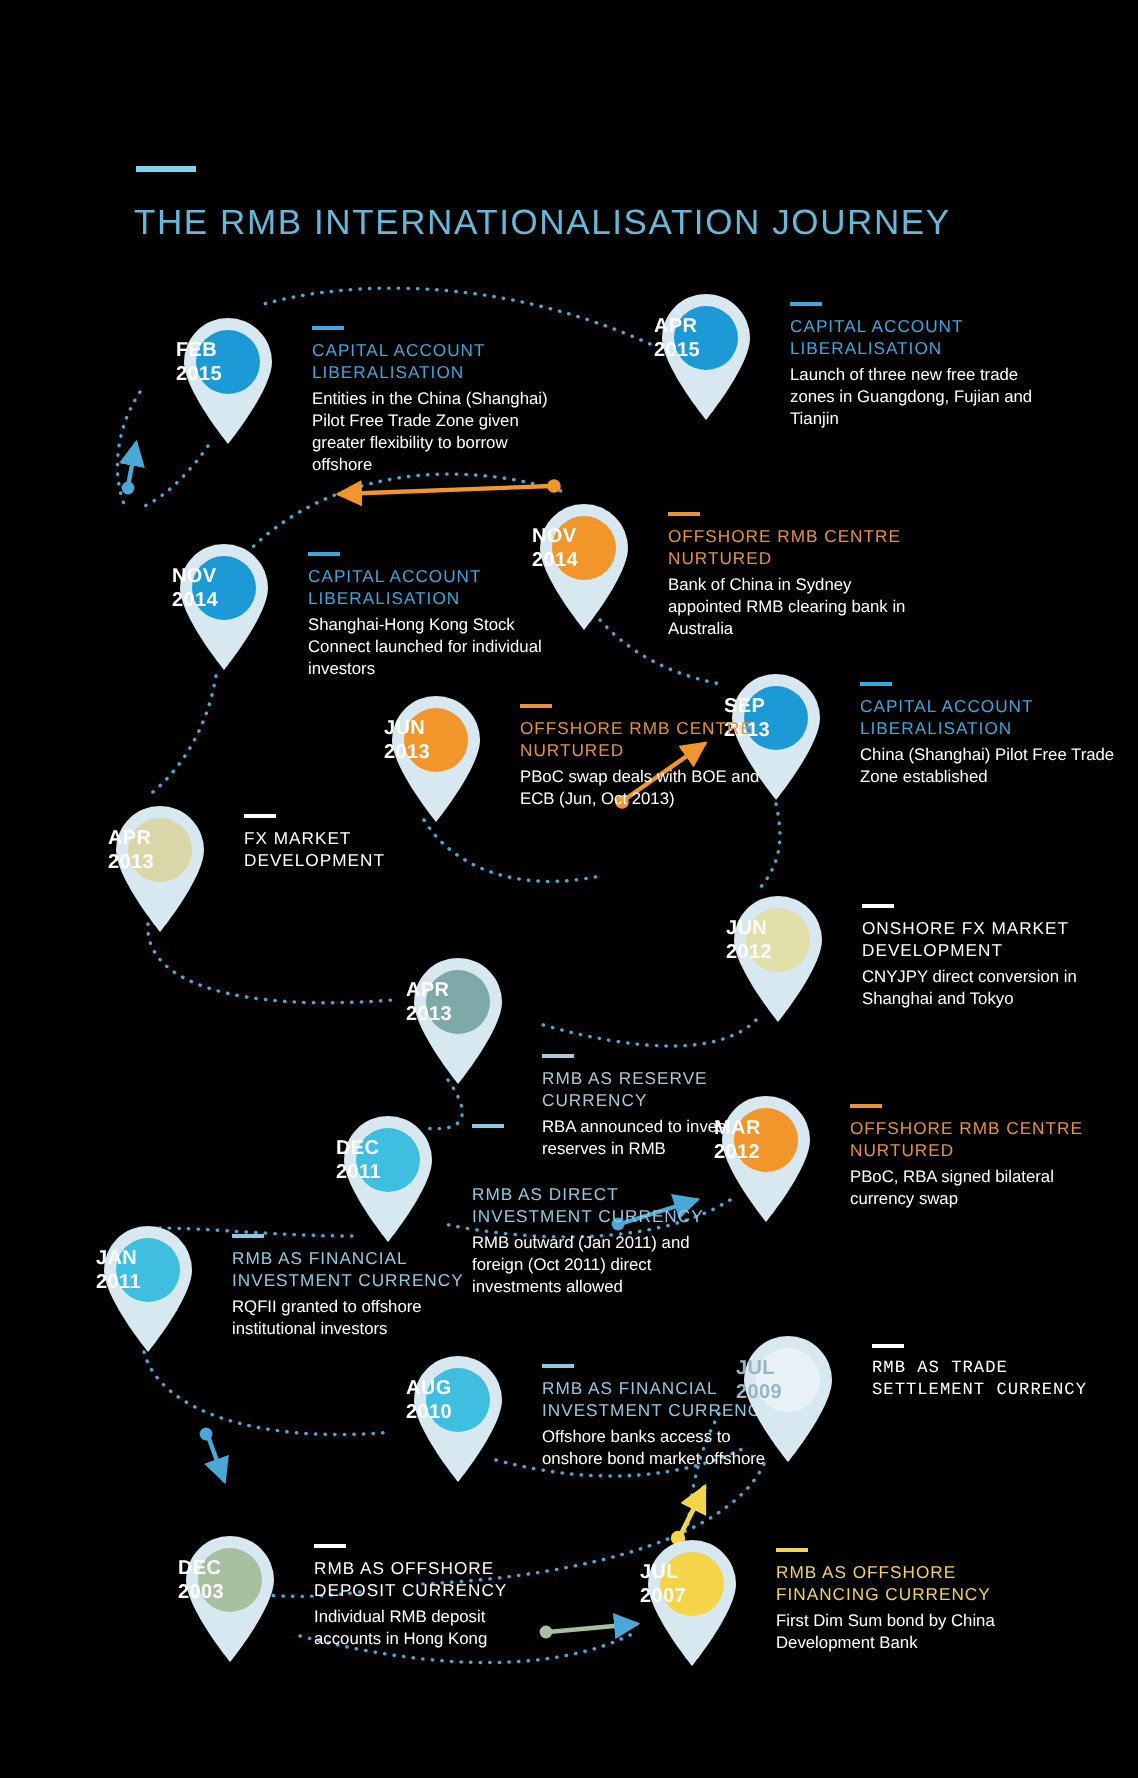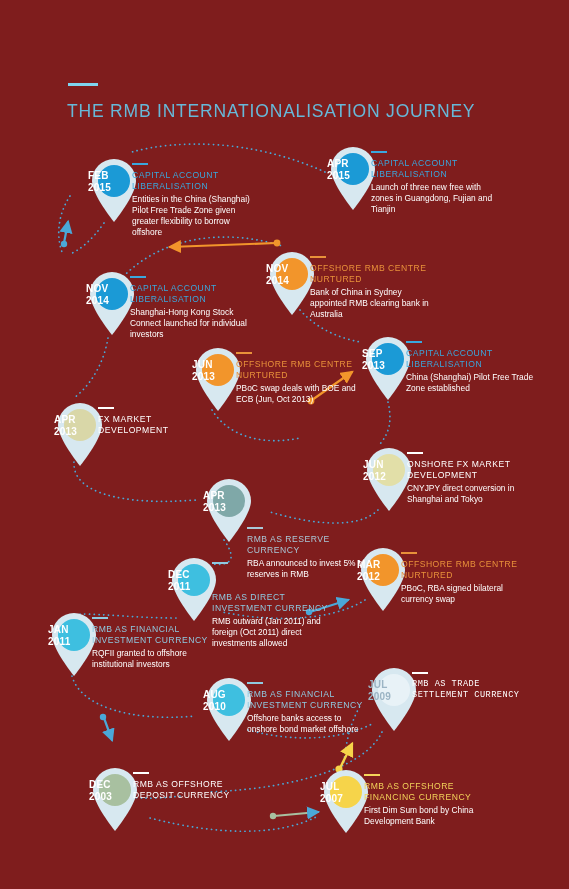--- a/index.html
+++ b/index.html
@@ -63,21 +63,21 @@
     text-align: left;
     line-height: 11.5px;
     font-weight: bold;
     font-size: 10px;
     pointer-events: none;
   }
   .pin-label .mon { display: block; letter-spacing: 0.2px; }
   .pin-label .yr  { display: block; letter-spacing: 0.2px; }
   .text-col {
     position: absolute;
-    left: 44px;
+    left: 68px;
     top: 6px;
     width: 150px;
   }
   .cap-rule {
     width: 16px;
     height: 2px;
     margin-bottom: 5px;
   }
   .cat {
     font-size: 8.6px;
@@ -88,21 +88,21 @@
   }
   .desc {
     font-size: 8.4px;
     line-height: 11px;
     color: #ffffff;
   }
 </style>
 </head>
 <body>
 
-<div id="canvas" style="background: #7f1d1d;">
+<div id="canvas" style="background: #000000;">
 
   <div id="title-rule" style="background: rgb(127, 212, 239);"></div>
   <div id="page-title" style="color: rgb(103, 184, 216);">THE RMB INTERNATIONALISATION JOURNEY</div>
 
   <svg id="paths" viewBox="0 0 569 889" preserveAspectRatio="none">
     <defs>
       <marker id="ar-blue" markerWidth="7" markerHeight="7" refX="5" refY="3" orient="auto" markerUnits="strokeWidth">
         <path d="M0,0 L6,3 L0,6 z" fill="#4aa8d8"></path>
       </marker>
       <marker id="ar-orange" markerWidth="7" markerHeight="7" refX="5" refY="3" orient="auto" markerUnits="strokeWidth">
@@ -200,21 +200,21 @@
             <circle cx="26" cy="24" r="16" fill="#1b9ad6"></circle>
           </svg>
           <div class="pin-label" style="color: rgb(255, 255, 255);">
             <span class="mon">APR</span>
             <span class="yr">2015</span>
           </div>
         </div>
         <div class="text-col" style="width: 130px;">
           <div class="cap-rule" style="background: rgb(58, 167, 221);"></div>
           <div class="cat" style="color: rgb(58, 167, 221);">CAPITAL ACCOUNT LIBERALISATION</div>
-          <div class="desc">Launch of three new free with zones in Guangdong, Fujian and Tianjin</div>
+          <div class="desc">Launch of three new free trade zones in Guangdong, Fujian and Tianjin</div>
         </div>
       </div>
       <div class="milestone" style="left: 86px; top: 270px;">
         <div class="pin">
           <svg width="52" height="66" viewBox="0 0 52 66">
             <path d="M26 65 C26 65 4 38 4 24 A22 22 0 0 1 48 24 C48 38 26 65 26 65 Z" fill="#d7e8f0"></path>
             <circle cx="26" cy="24" r="16" fill="#1b9ad6"></circle>
           </svg>
           <div class="pin-label" style="color: rgb(255, 255, 255);">
             <span class="mon">NOV</span>
@@ -419,20 +419,21 @@
             <circle cx="26" cy="24" r="16" fill="#a8c0a0"></circle>
           </svg>
           <div class="pin-label" style="color: rgb(255, 255, 255);">
             <span class="mon">DEC</span>
             <span class="yr">2003</span>
           </div>
         </div>
         <div class="text-col" style="width: 120px;">
           <div class="cap-rule" style="background: rgb(255, 255, 255);"></div>
           <div class="cat" style="color: rgb(255, 255, 255);">RMB AS OFFSHORE DEPOSIT CURRENCY</div>
+          <div class="desc">Individual RMB deposit accounts in Hong Kong</div>
         </div>
       </div>
       <div class="milestone" style="left: 320px; top: 768px;">
         <div class="pin">
           <svg width="52" height="66" viewBox="0 0 52 66">
             <path d="M26 65 C26 65 4 38 4 24 A22 22 0 0 1 48 24 C48 38 26 65 26 65 Z" fill="#d7e8f0"></path>
             <circle cx="26" cy="24" r="16" fill="#f6d44a"></circle>
           </svg>
           <div class="pin-label" style="color: rgb(255, 255, 255);">
             <span class="mon">JUL</span>

